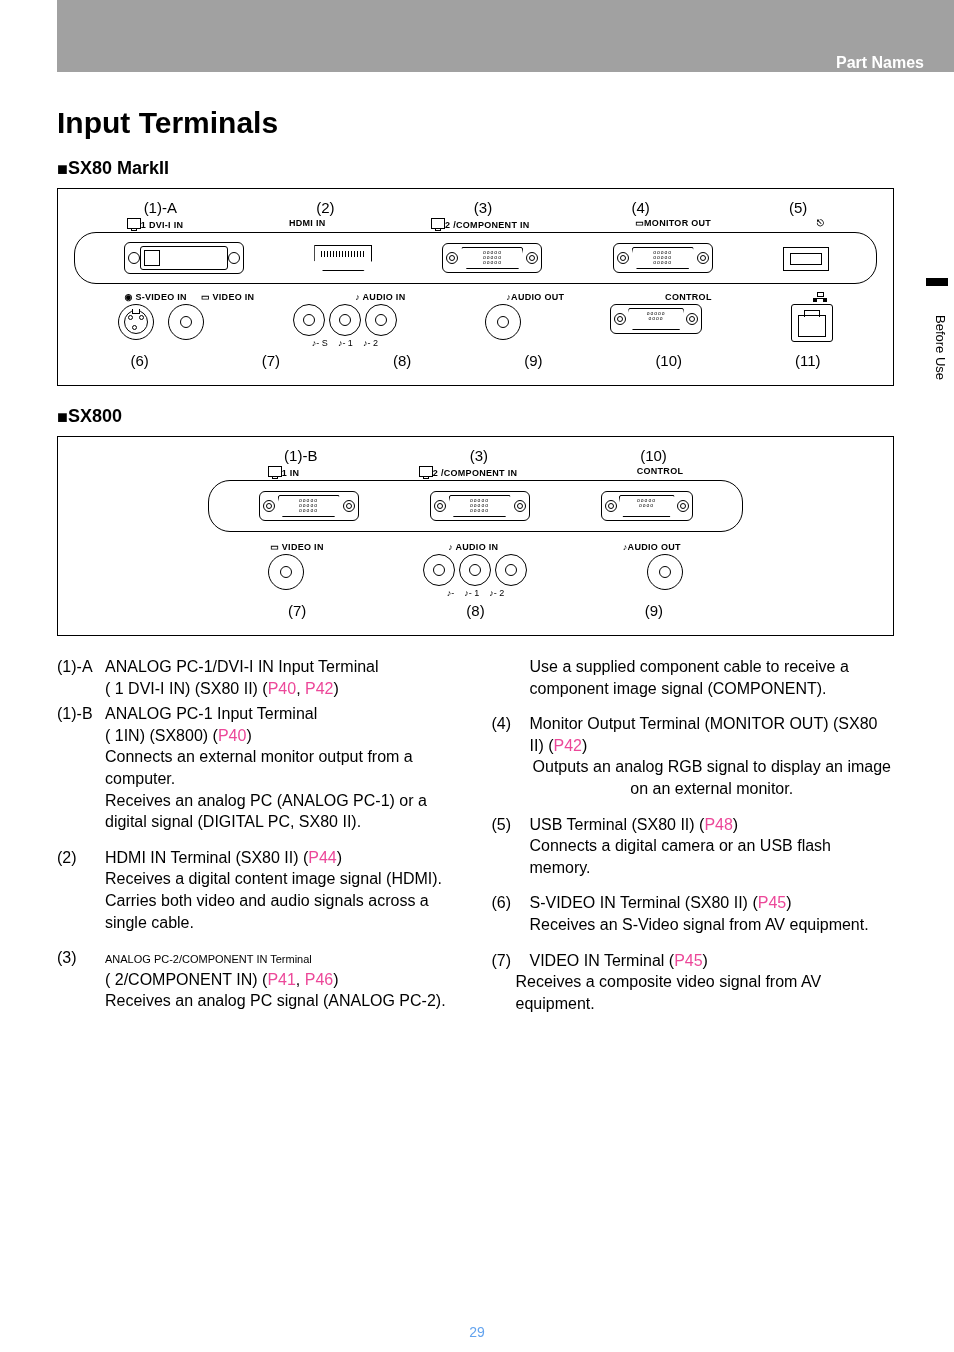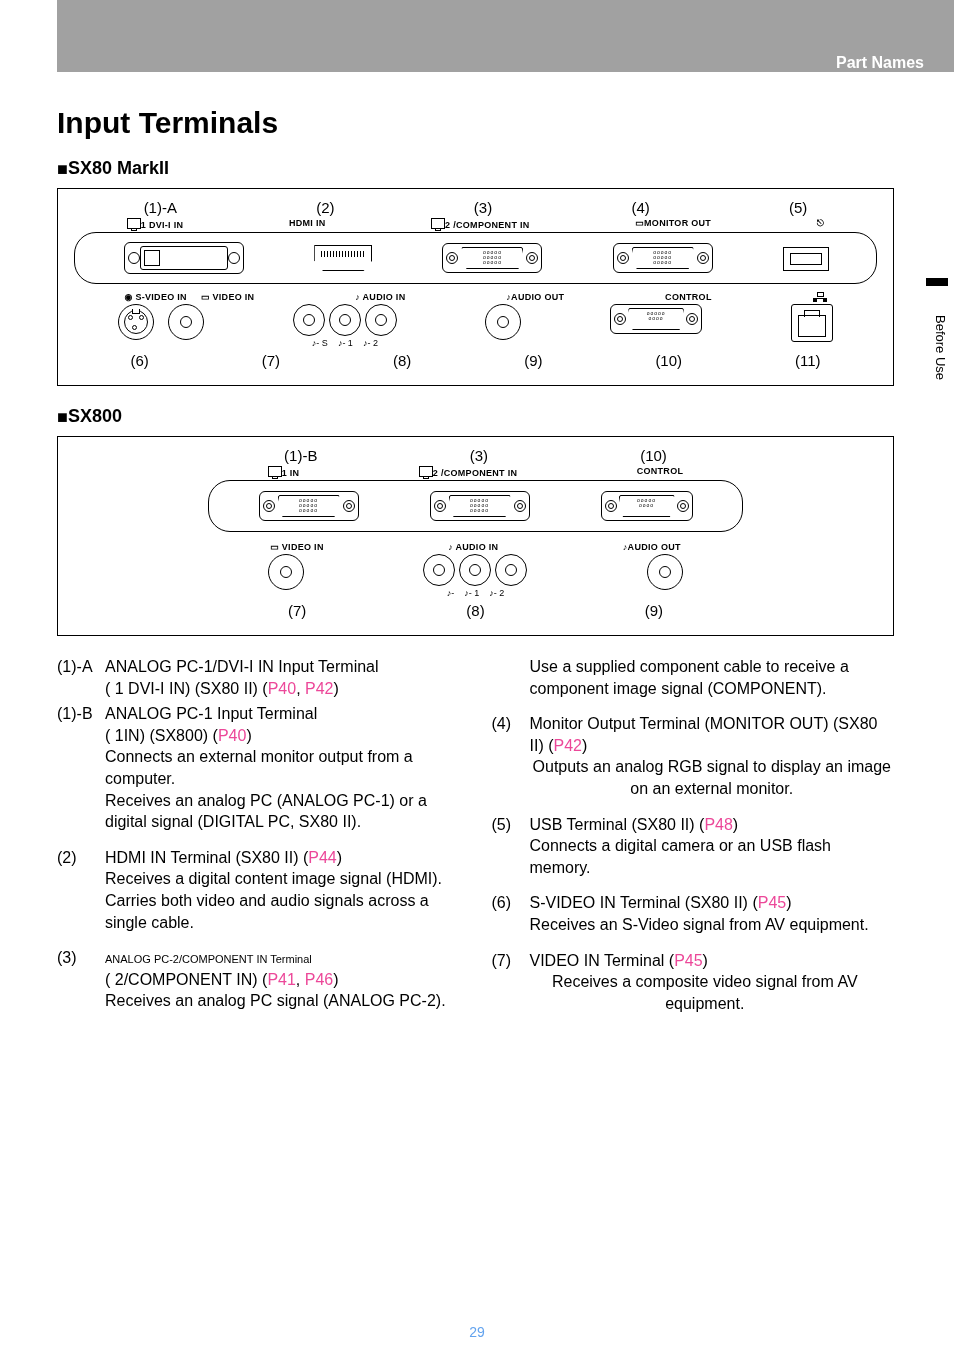--- a/index.html
+++ b/index.html
@@ -520,21 +520,21 @@
           <div class="body" style="margin-left:38px;">Receives an S-Video signal from AV equipment.</div>
         </div>
 
         <div class="item">
           <div class="head">
             <div class="num" style="width:38px;">(7)</div>
             <div class="title">
               <span>VIDEO IN Terminal (</span><span class="link">P45</span><span>)</span>
             </div>
           </div>
-          <div class="body" style="margin-left:24px;text-align:center;">Receives a composite video signal from AV equipment.</div>
+          <div class="body" style="margin-left:24px;">Receives a composite video signal from AV equipment.</div>
         </div>
       </div>
     </div>
 
   </div>
 
   <div class="pagenum">29</div>
 </div>
 
 </body></html>

